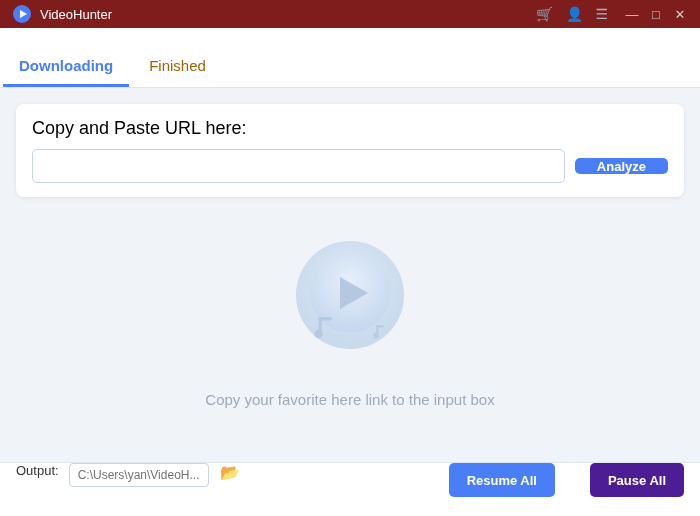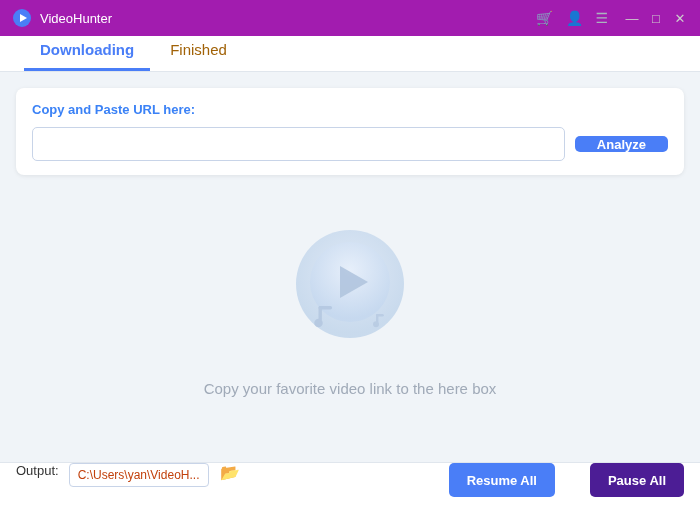--- a/index.html
+++ b/index.html
@@ -8,22 +8,22 @@
       height: 516px;
       font-family: 'Segoe UI', Arial, sans-serif;
       background: #f0f4f8;
       overflow: hidden;
       display: flex;
       flex-direction: column;
     }
 
     
     .titlebar {
-      background: #a21caf;
-      height: 36px;
+      background: #7f1d1d;
+      height: 28px;
       display: flex;
       align-items: center;
       padding: 0 12px;
       flex-shrink: 0;
     }
     .titlebar-logo {
       width: 20px;
       height: 20px;
       margin-right: 8px;
       display: flex;
@@ -72,22 +72,22 @@
       display: flex;
       flex-direction: column;
     }
 
     
     .tabs {
       background: #ffffff;
       border-bottom: 1px solid #e0e6ed;
       display: flex;
       align-items: flex-end;
-      padding: 0 24px;
-      height: 36px;
+      padding: 0 3px;
+      height: 60px;
       flex-shrink: 0;
     }
     .tab {
       padding: 10px 16px;
       font-size: 15px;
       cursor: pointer;
       color: #a16207;
       border-bottom: 3px solid transparent;
       margin-right: 4px;
       font-weight: 500;
@@ -108,24 +108,24 @@
 
     
     .url-box {
       background: #ffffff;
       border-radius: 8px;
       padding: 14px 16px;
       box-shadow: 0 1px 4px rgba(0,0,0,0.08);
       flex-shrink: 0;
     }
     .url-label {
-      font-size: 13px;
-      color: #3b82f6;
+      font-size: 18px;
+      color: #000000;
       margin-bottom: 10px;
-      font-weight: 700;
+      font-weight: 400;
     }
     .url-input-row {
       display: flex;
       gap: 10px;
       align-items: center;
     }
     .url-input {
       flex: 1;
       height: 34px;
       border: 1.5px solid #c8d4e8;
@@ -187,21 +187,21 @@
       font-size: 13px;
       color: #333;
       font-weight: 500;
       white-space: nowrap;
     }
     .output-path {
       border: 1px solid #c8d4e8;
       border-radius: 4px;
       padding: 4px 8px;
       font-size: 12px;
-      color: #c2410c;
+      color: #737373;
       min-width: 140px;
       background: #fff;
       white-space: nowrap;
       overflow: hidden;
       text-overflow: ellipsis;
     }
     .folder-icon {
       color: #8899aa;
       font-size: 16px;
       cursor: pointer;
@@ -293,21 +293,21 @@
             <circle cx="10" cy="20" r="5" fill="#b0c4de"></circle>
           </g>
 
           <g transform="translate(90, 90) scale(0.6)" opacity="0.6">
             <rect x="10" y="0" width="4" height="15" rx="2" fill="#b0c4de"></rect>
             <rect x="10" y="0" width="13" height="4" rx="2" fill="#b0c4de"></rect>
             <circle cx="10" cy="17" r="5" fill="#b0c4de"></circle>
           </g>
         </svg>
       </div>
-      <div class="empty-text">Copy your favorite video link to the here box</div>
+      <div class="empty-text">Copy your favorite here link to the input box</div>
     </div>
 
   </div>
 
   <div class="footer">
     <span class="output-label">Output:</span>
     <span class="output-path">C:\Users\yan\VideoH...</span>
     <span class="folder-icon" title="Browse">📂</span>
     <div class="footer-spacer"></div>
     <button class="footer-btn resume-btn">Resume All</button>

